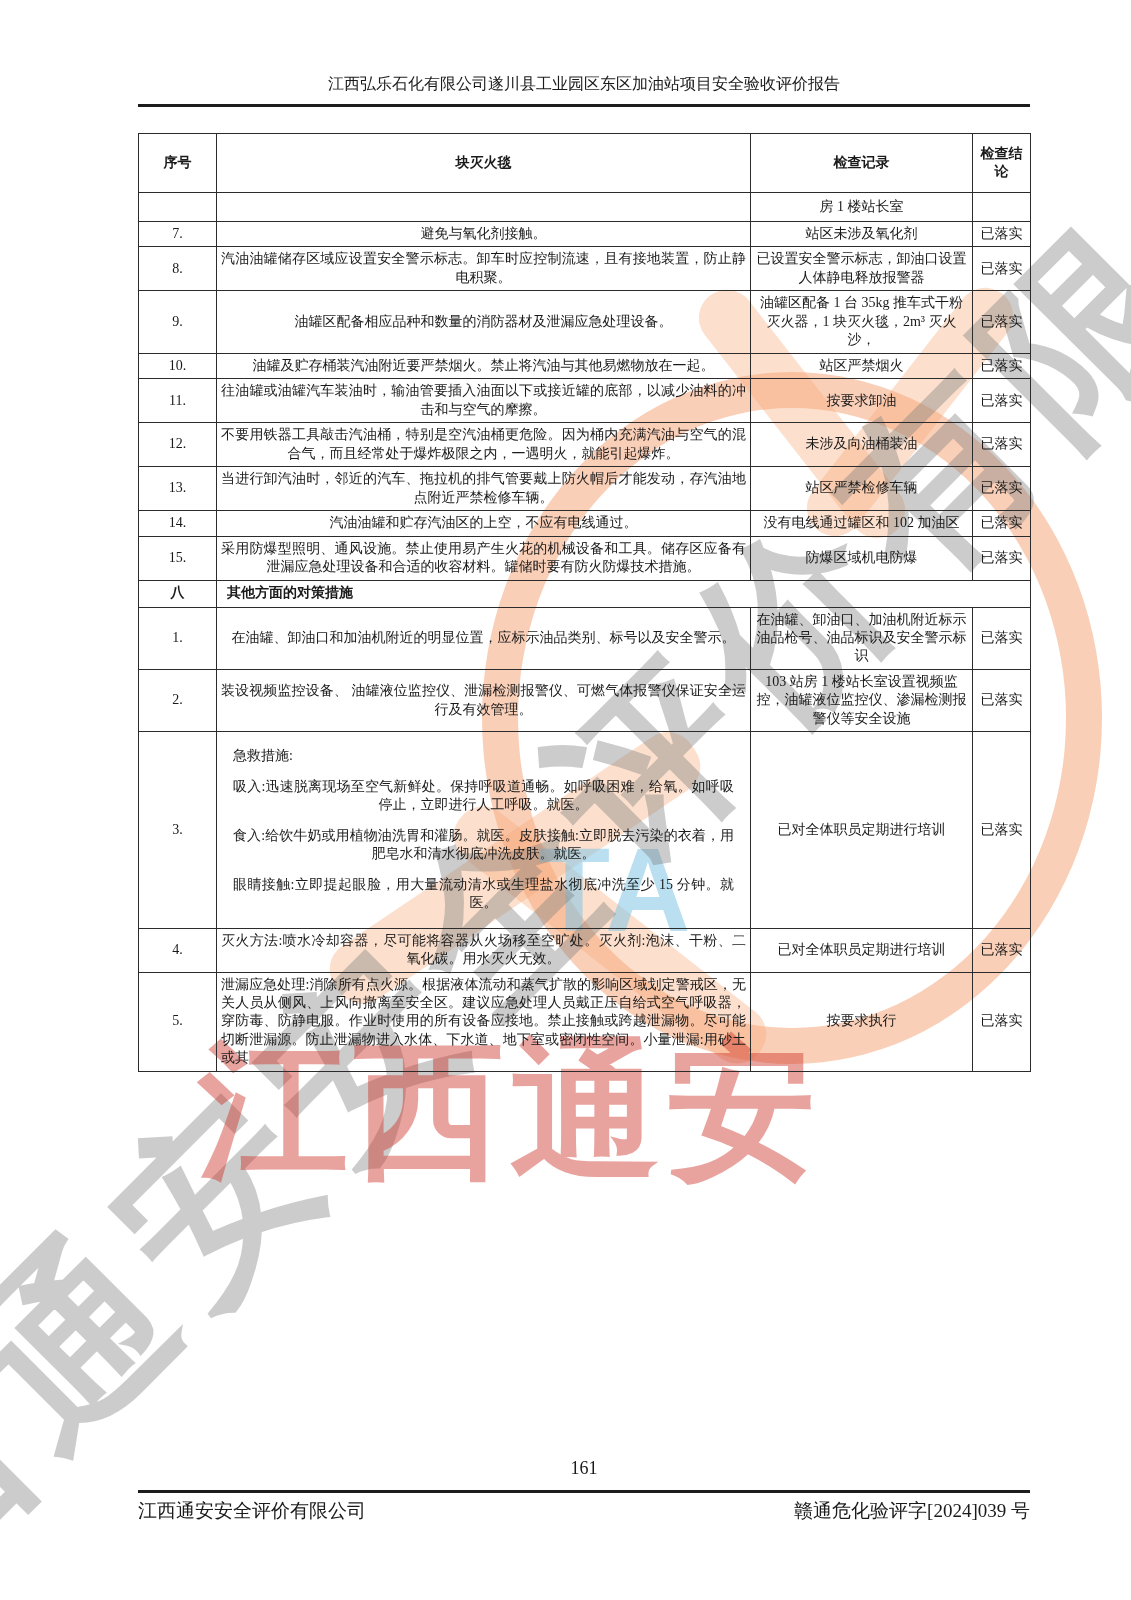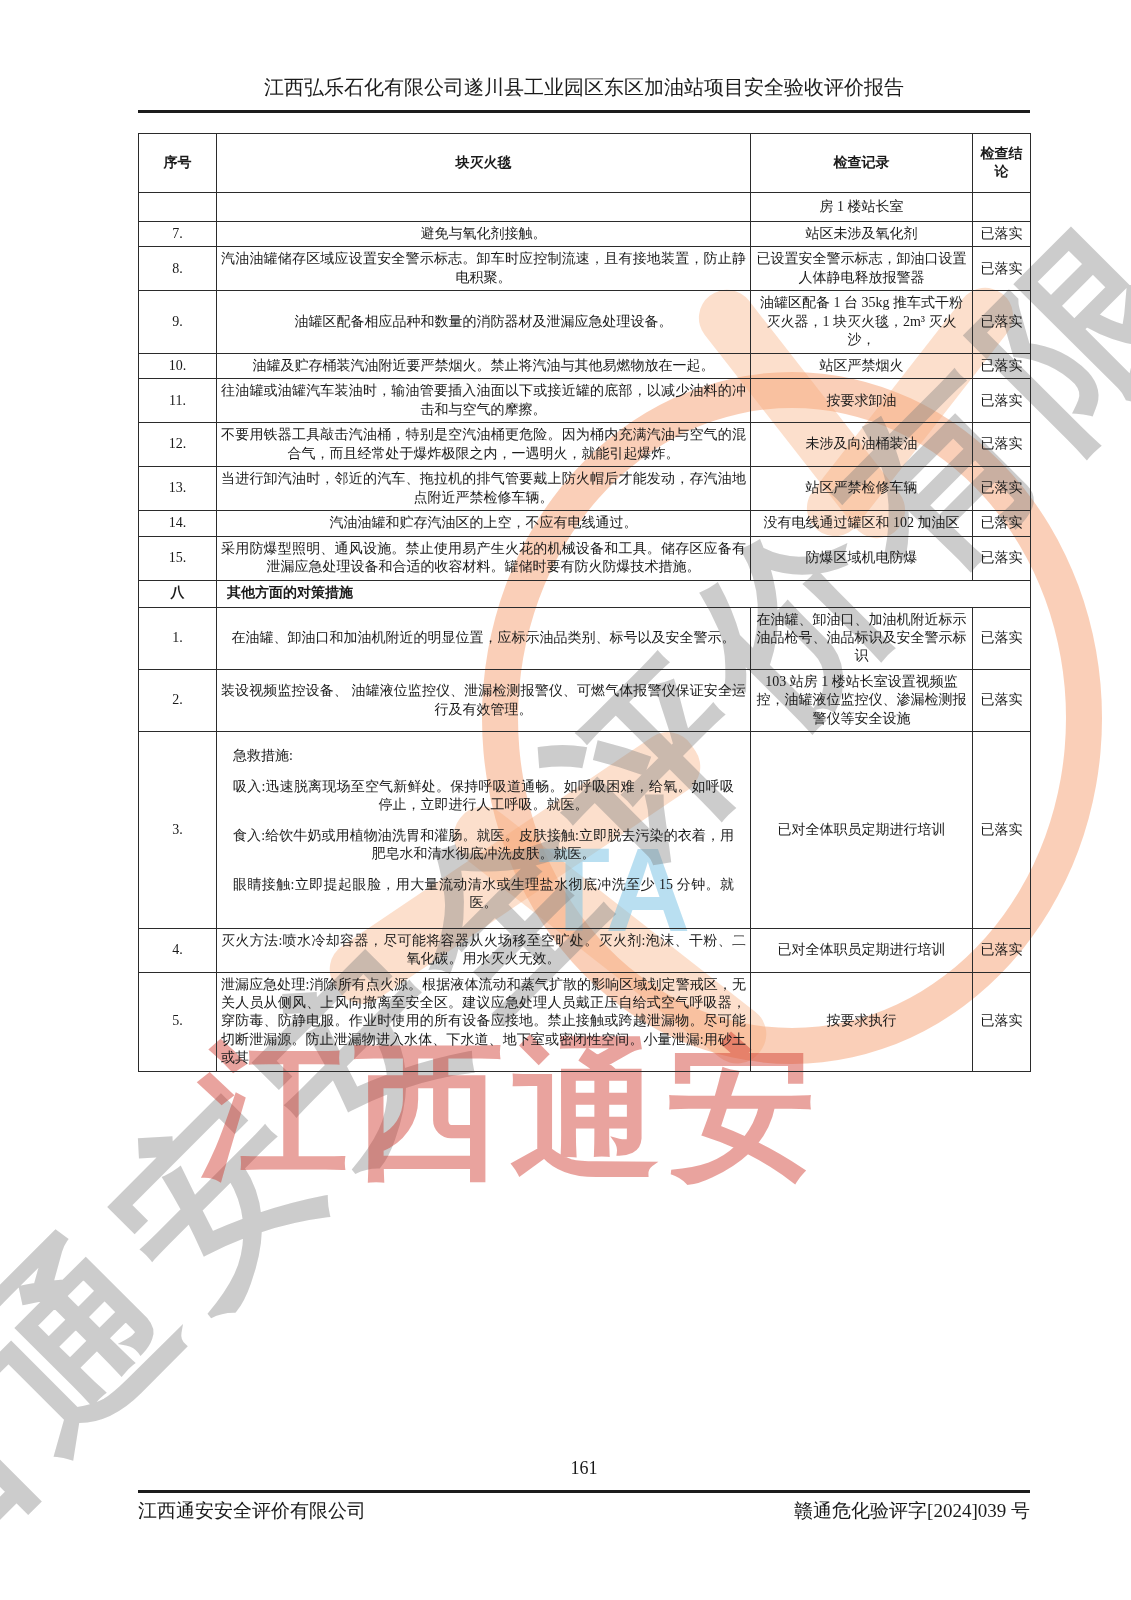--- a/index.html
+++ b/index.html
@@ -30,21 +30,21 @@
     font-size:188px;font-weight:bold;white-space:nowrap;
     color:rgba(128,128,128,0.40);letter-spacing:16px;
   }
   .wm-red{
     left:198px;top:1012px;font-size:150px;font-weight:bold;white-space:nowrap;
     color:rgba(206,50,40,0.45);letter-spacing:6px;
   }
   
   .doc-header{
     position:absolute;z-index:1;left:138px;width:892px;top:74px;
-    text-align:center;font-size:20px;
+    text-align:center;font-size:16px;
     border-bottom:3px solid #1c1c1c;padding-bottom:9px;
   }
   
   table.check{
     position:absolute;z-index:1;left:138px;top:133px;width:892px;
     border-collapse:collapse;table-layout:fixed;
     font-size:14px;line-height:1.32;
   }
   table.check td,table.check th{
     border:1px solid #2b2b2b;padding:3px 4px;vertical-align:middle;

